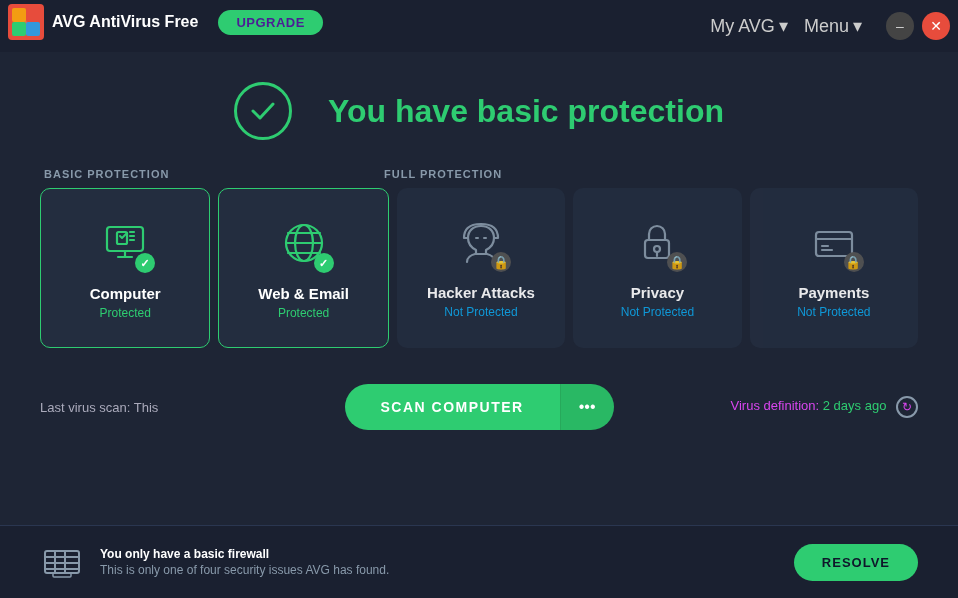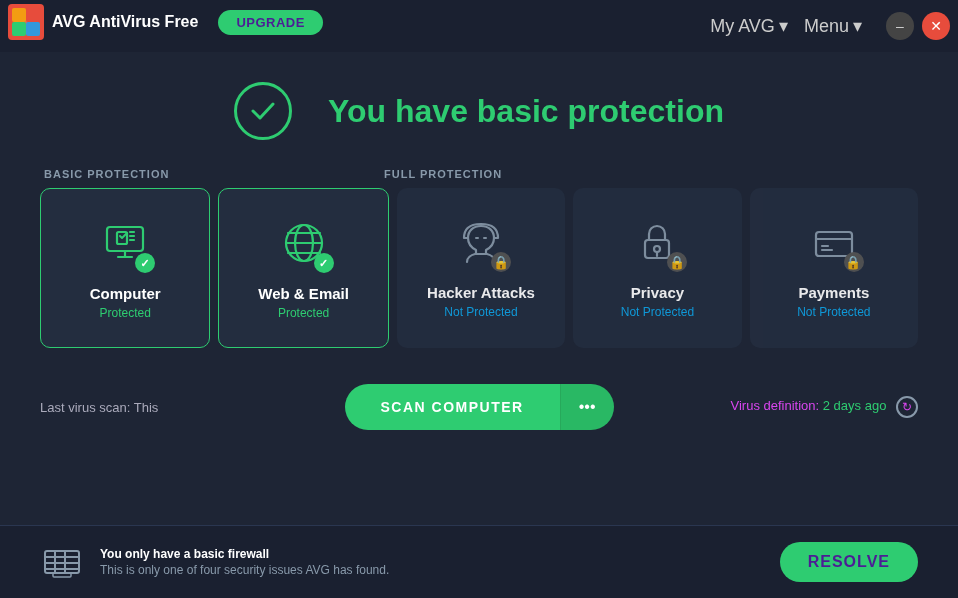--- a/index.html
+++ b/index.html
@@ -298,25 +298,25 @@
       font-weight: 600;
       color: #fff;
       margin-bottom: 2px;
     }
     .notif-desc {
       font-size: 12px;
       color: #8899aa;
     }
     .resolve-btn {
       background: #2ecc71;
-      color: #4c1d95;
+      color: #0f172a;
       border: none;
       border-radius: 22px;
       padding: 11px 28px;
-      font-size: 16px;
+      font-size: 13px;
       font-weight: 700;
       letter-spacing: 1px;
       cursor: pointer;
       text-transform: uppercase;
     }
   </style>
 </head>
 <body>
 
 <div class="header">

